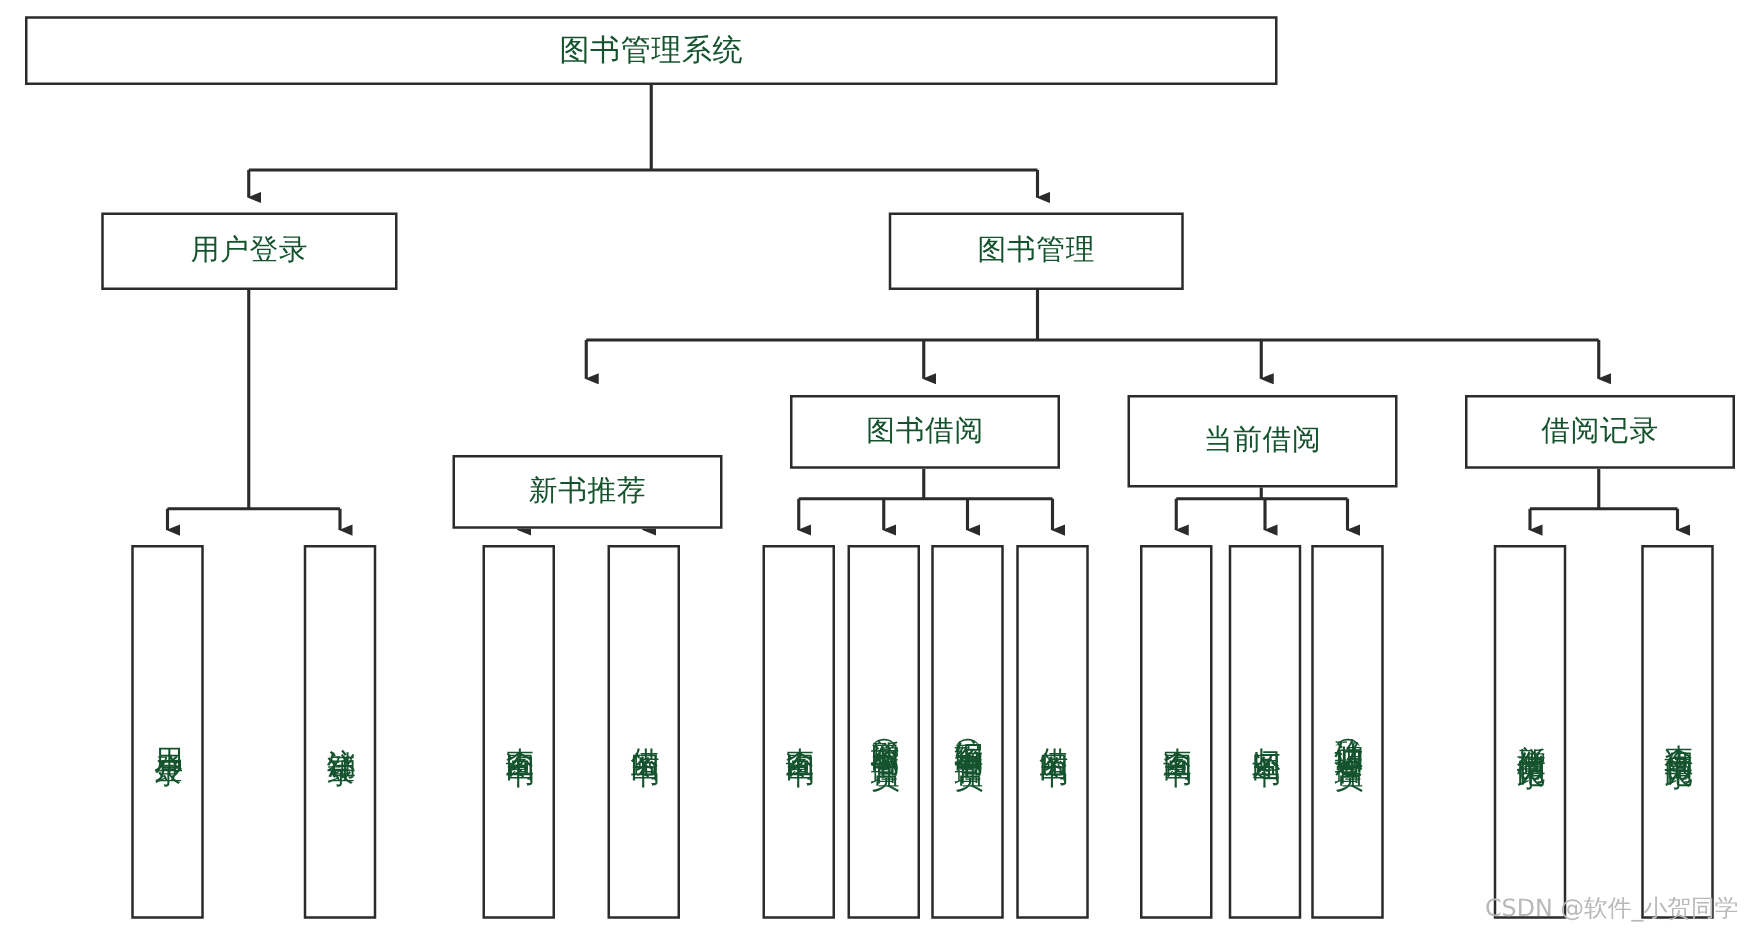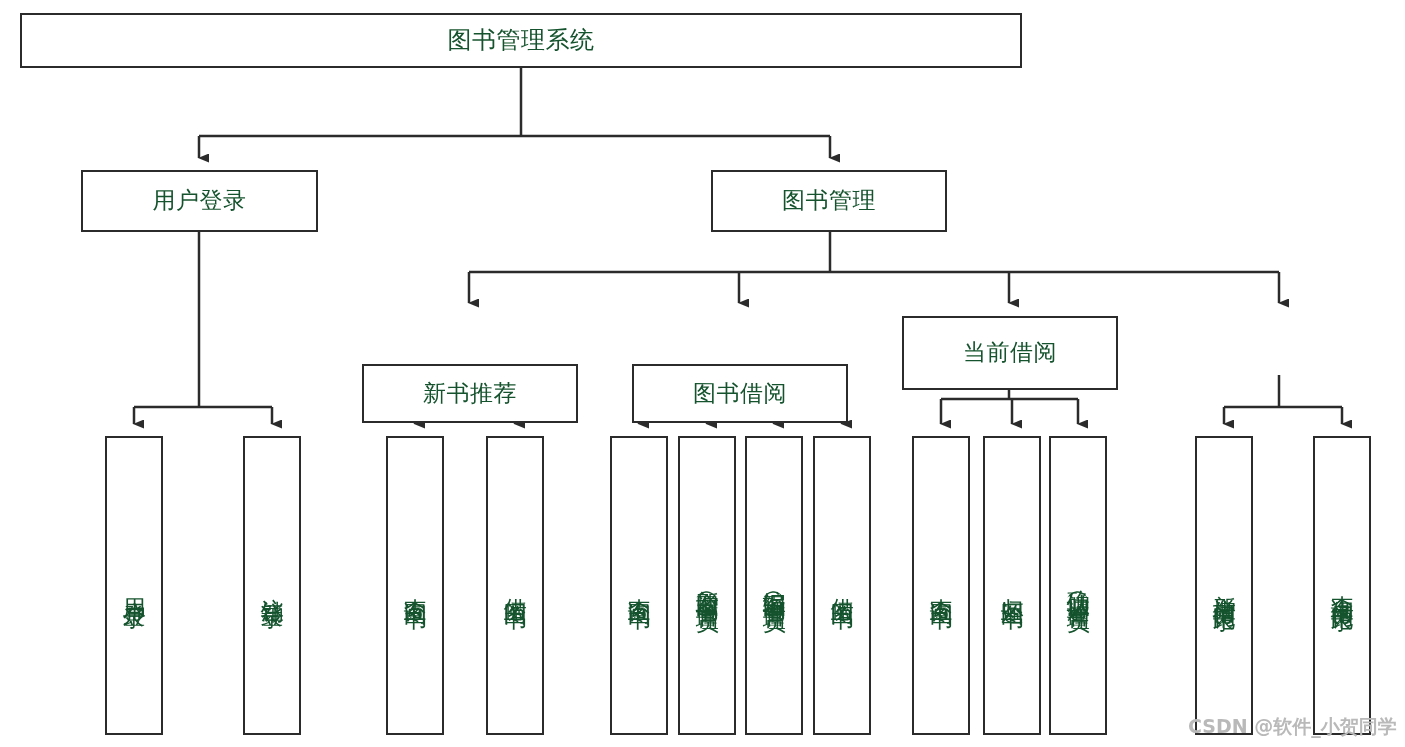--- a/index.html
+++ b/index.html
@@ -64,21 +64,20 @@
   }
   .watermark {
     position: absolute;
     left: 1188px;
     top: 714px;
     font-size: 19px;
     color: #b9b9b9;
     white-space: nowrap;
     z-index: 6;
     font-family: "DejaVu Sans", "Liberation Sans", sans-serif;
-    font-weight: bold;
   }
 </style>
 </head>
 <body>
 
 <div id="diagram-root">
 
   <svg id="edge-layer" viewBox="0 0 1405 747" xmlns="http://www.w3.org/2000/svg">
     <defs>
       <marker id="arrowhead" markerWidth="9" markerHeight="11" refX="4.5" refY="10" orient="auto" markerUnits="userSpaceOnUse">
@@ -139,28 +138,31 @@
   </div>
 
   <div class="node horizontal" style="left:711px; top:170px; width:236px; height:62px;">
     <span class="node-label">图书管理</span>
   </div>
 
   <div class="node horizontal" style="left:362px; top:316px; width:216px; height:59px;margin-top:48px;">
     <span class="node-label">新书推荐</span>
   </div>
 
-  <div class="node horizontal" style="left:632px; top:316px; width:216px; height:59px;margin-top:48px;">
+  <div class="node horizontal" style="left:632px; top:316px; width:216px; height:59px;">
     <span class="node-label">图书借阅</span>
   </div>
 
   <div class="node horizontal" style="left:902px; top:316px; width:216px; height:74px;">
     <span class="node-label">当前借阅</span>
   </div>
 
+  <div class="node horizontal" style="left:1172px; top:316px; width:216px; height:59px;">
+    <span class="node-label">借阅记录</span>
+  </div>
 
   <div class="node vertical" style="left:105px; top:436px; width:58px; height:299px;">
     <span class="node-label">用户登录</span>
   </div>
 
   <div class="node vertical" style="left:243px; top:436px; width:58px; height:299px;">
     <span class="node-label">注销登录</span>
   </div>
 
   <div class="node vertical" style="left:386px; top:436px; width:58px; height:299px;">

